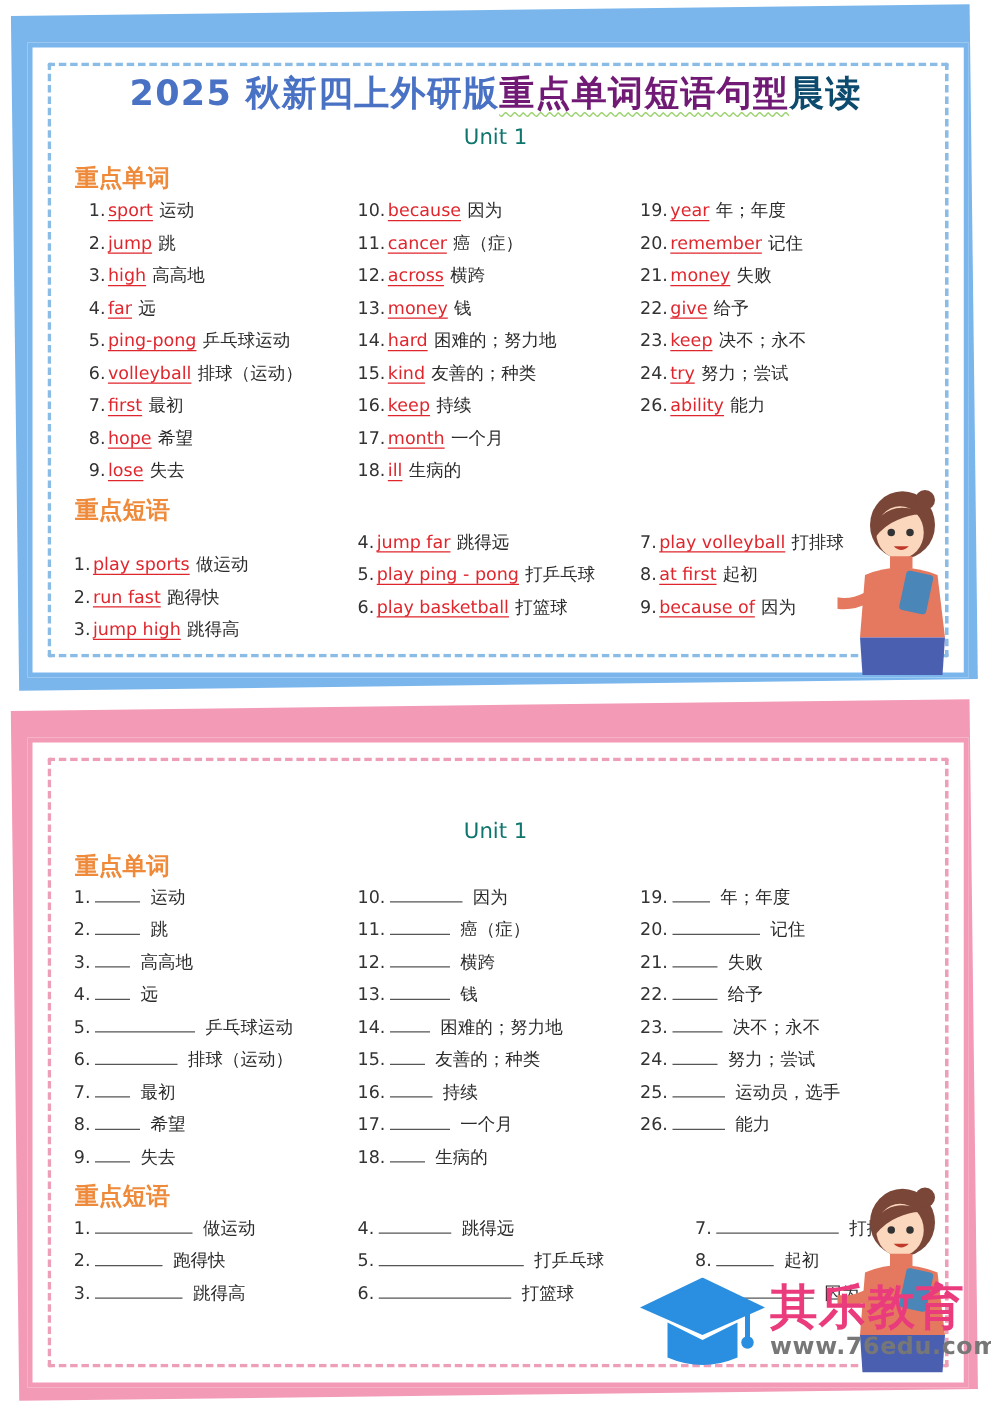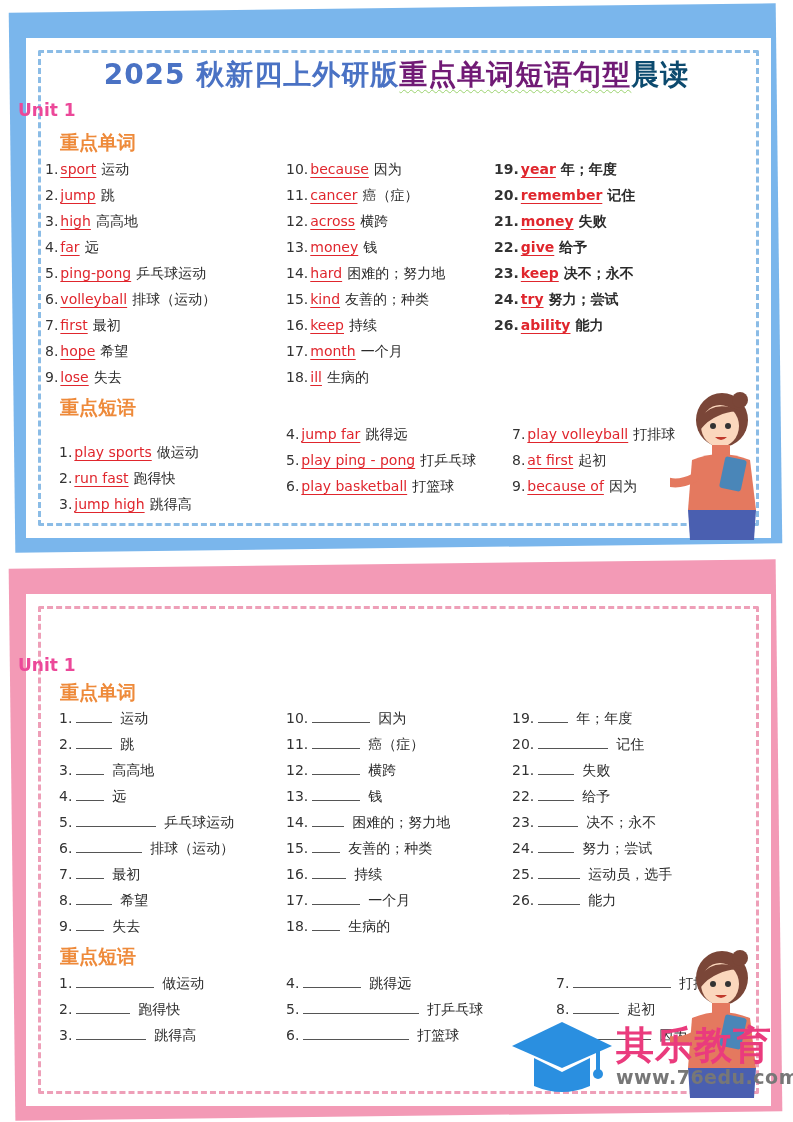--- a/index.html
+++ b/index.html
@@ -28,22 +28,22 @@
   .card.pink .dash { border-color:#ee9fb8; }
 
   .title {
     position:absolute; left:0; right:0; text-align:center;
     font-family:"DejaVu Sans", sans-serif; font-weight:bold; font-size:28px; letter-spacing:1px;
   }
   .title .t1 { color:#4a72c4; }
   .title .t2 { color:#701a75; text-decoration:underline wavy #9bd36f; text-underline-offset:5px; text-decoration-thickness:1px; }
   .title .t3 { }
   .unit {
-    position:absolute; left:0; right:0; text-align:left;
-    font-family:"DejaVu Sans", sans-serif; font-weight:bold; font-size:17px; color:#ec4899;
+    position:absolute; left:0; right:0; text-align:center;
+    font-family:"DejaVu Sans", sans-serif; font-weight:normal; font-size:17px; color:#0f766e;
   }
   .section-title {
     position:absolute; font-weight:bold; font-size:19px; color:#ee8a3a;
   }
   .col { position:absolute; }
   .item {
     height:26px; line-height:26px; font-size:14px; white-space:nowrap;
   }
   .item .num { color:#333; }
   .item .en { color:#e0262d; text-decoration:underline; text-decoration-color:#e0262d; text-underline-offset:3px; margin:0 5px 0 2px; }
@@ -62,21 +62,21 @@
   <div class="back"></div>
   <div class="frame">
     <div class="dash"></div>
   </div>
   <div class="title" style="top:42px;">
     <span class="t1">2025 秋新四上外研版</span><span class="t2">重点单词短语句型</span><span class="t3" style="color:#0c4a6e;">晨读</span>
   </div>
   <div class="unit" style="top:86px;">Unit 1</div>
   <div class="section-title" style="left:42px; top:116px;">重点单词</div>
 
-  <div class="col" style="left:27px; top:142px;" id="m-col1">
+  <div class="col" style="left:53px; top:142px;" id="m-col1">
       <div class="item"><span class="num">1.</span><span class="en">sport</span><span class="cn">运动</span></div>
       <div class="item"><span class="num">2.</span><span class="en">jump</span><span class="cn">跳</span></div>
       <div class="item"><span class="num">3.</span><span class="en">high</span><span class="cn">高高地</span></div>
       <div class="item"><span class="num">4.</span><span class="en">far</span><span class="cn">远</span></div>
       <div class="item"><span class="num">5.</span><span class="en">ping-pong</span><span class="cn">乒乓球运动</span></div>
       <div class="item"><span class="num">6.</span><span class="en">volleyball</span><span class="cn">排球（运动）</span></div>
       <div class="item"><span class="num">7.</span><span class="en">first</span><span class="cn">最初</span></div>
       <div class="item"><span class="num">8.</span><span class="en">hope</span><span class="cn">希望</span></div>
       <div class="item"><span class="num">9.</span><span class="en">lose</span><span class="cn">失去</span></div>
     </div>
@@ -84,21 +84,21 @@
       <div class="item"><span class="num">10.</span><span class="en">because</span><span class="cn">因为</span></div>
       <div class="item"><span class="num">11.</span><span class="en">cancer</span><span class="cn">癌（症）</span></div>
       <div class="item"><span class="num">12.</span><span class="en">across</span><span class="cn">横跨</span></div>
       <div class="item"><span class="num">13.</span><span class="en">money</span><span class="cn">钱</span></div>
       <div class="item"><span class="num">14.</span><span class="en">hard</span><span class="cn">困难的；努力地</span></div>
       <div class="item"><span class="num">15.</span><span class="en">kind</span><span class="cn">友善的；种类</span></div>
       <div class="item"><span class="num">16.</span><span class="en">keep</span><span class="cn">持续</span></div>
       <div class="item"><span class="num">17.</span><span class="en">month</span><span class="cn">一个月</span></div>
       <div class="item"><span class="num">18.</span><span class="en">ill</span><span class="cn">生病的</span></div>
     </div>
-  <div class="col" style="left:476px; top:142px;font-weight:bold;" id="m-col3">
+  <div class="col" style="left:494px; top:142px;" id="m-col3">
       <div class="item"><span class="num">19.</span><span class="en">year</span><span class="cn">年；年度</span></div>
       <div class="item"><span class="num">20.</span><span class="en">remember</span><span class="cn">记住</span></div>
       <div class="item"><span class="num">21.</span><span class="en">money</span><span class="cn">失败</span></div>
       <div class="item"><span class="num">22.</span><span class="en">give</span><span class="cn">给予</span></div>
       <div class="item"><span class="num">23.</span><span class="en">keep</span><span class="cn">决不；永不</span></div>
       <div class="item"><span class="num">24.</span><span class="en">try</span><span class="cn">努力；尝试</span></div>
       <div class="item"><span class="num">26.</span><span class="en">ability</span><span class="cn">能力</span></div>
     </div>
 
   <div class="section-title" style="left:42px; top:381px;">重点短语</div>

